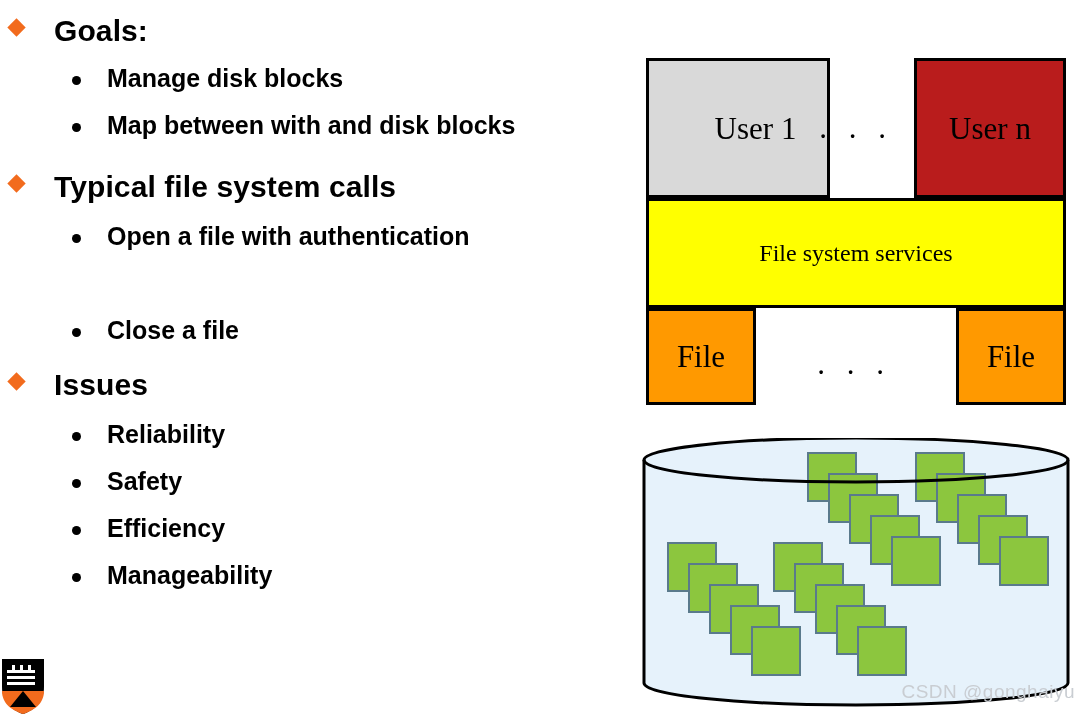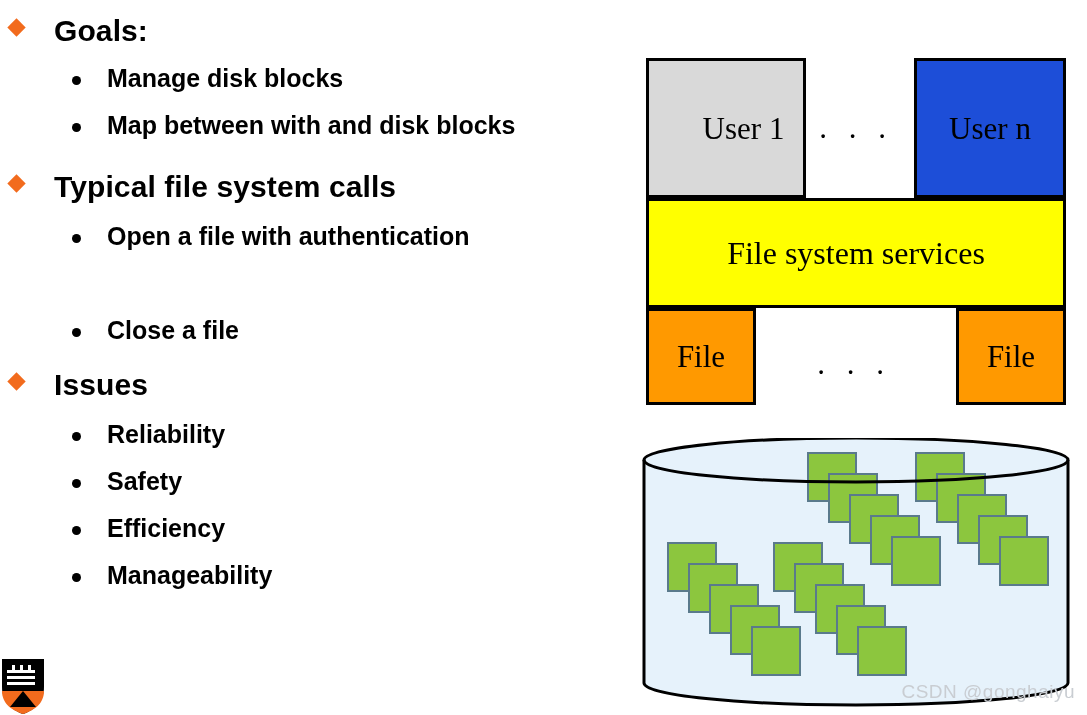--- a/index.html
+++ b/index.html
@@ -98,46 +98,46 @@
     box-sizing: border-box;
     display: flex;
     align-items: center;
     justify-content: center;
     font-family: "Liberation Serif", serif;
     color: #000000;
     line-height: 1;
   }
   #user1-box {
     left: 2px;  top: 0px;
-    width: 160px; height: 140px;
+    width: 184px; height: 140px;
     background: #D9D9D9;
     font-size: 31px;
     padding-left: 35px;
   }
   #usern-box {
     left: 270px; top: 0px;
     width: 152px; height: 140px;
-    background: #1d4ed8;
+    background: #b91c1c;
     font-size: 31px;
   }
   #user-ellipsis {
     position: absolute;
     left: 160px; top: 52px;
     width: 104px;
     text-align: center;
     font-family: "Liberation Serif", serif;
     font-size: 31px;
     letter-spacing: 7px;
     color: #000000;
   }
   #fss-box {
     left: 2px; top: 140px;
     width: 420px; height: 110px;
     background: #FFFF00;
-    font-size: 32px;
+    font-size: 24px;
   }
   #file-left-box {
     left: 2px; top: 250px;
     width: 110px; height: 97px;
     background: #FF9900;
     font-size: 31px;
   }
   #file-right-box {
     left: 312px; top: 250px;
     width: 110px; height: 97px;

